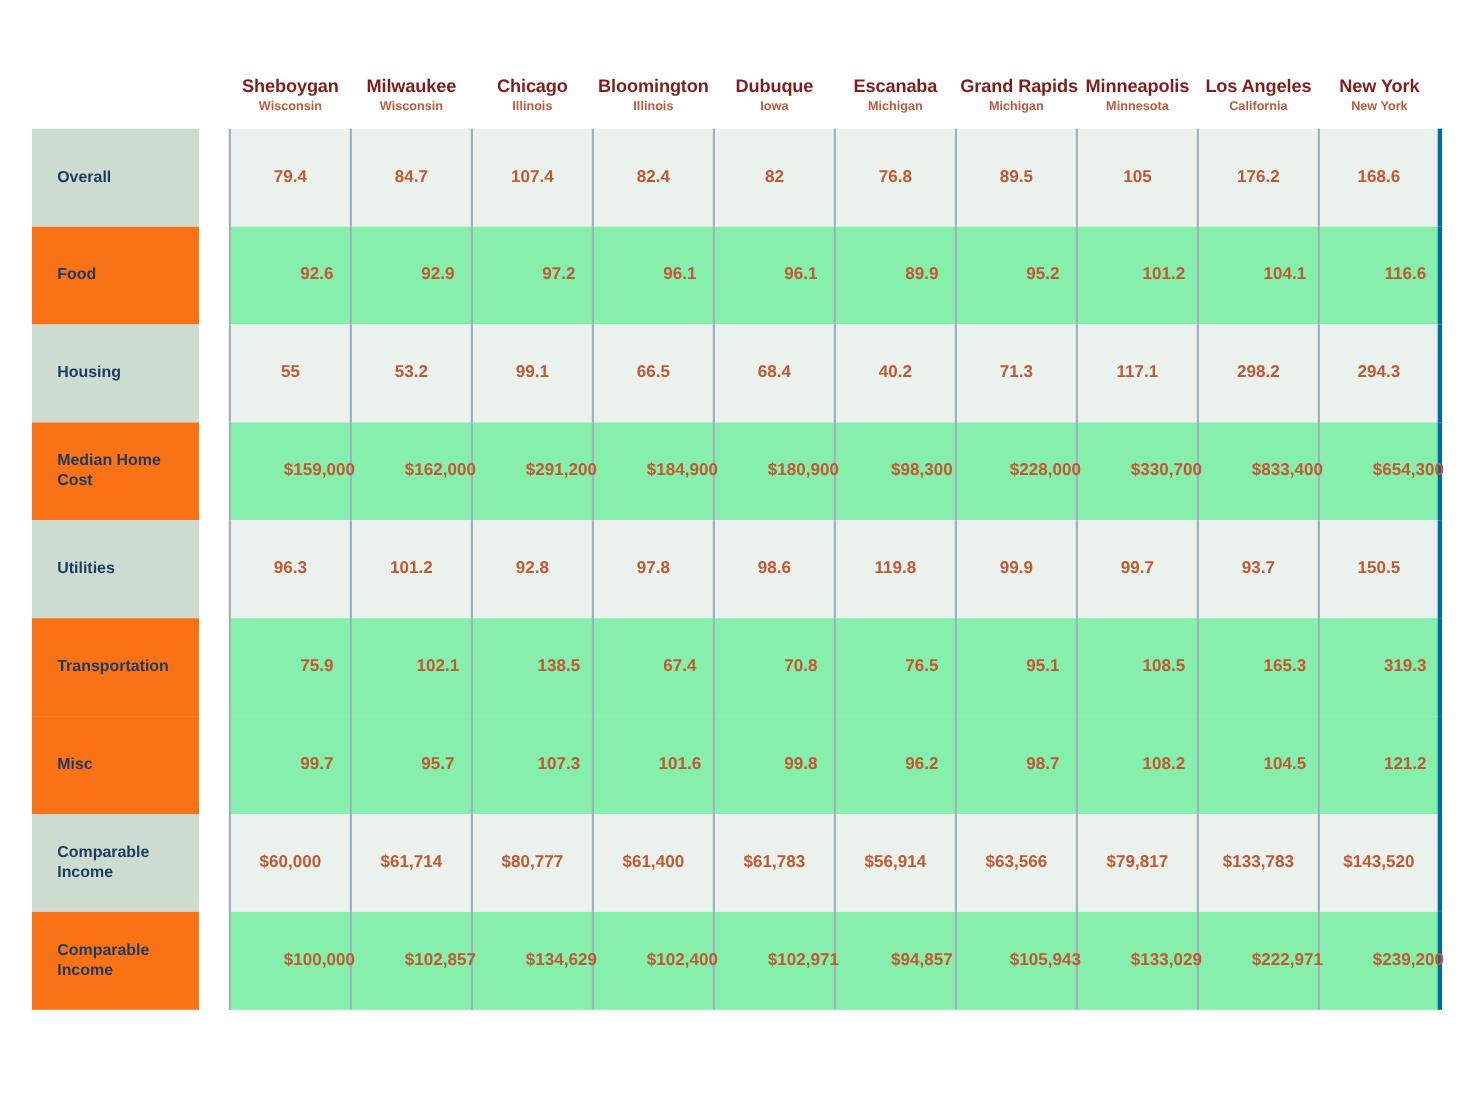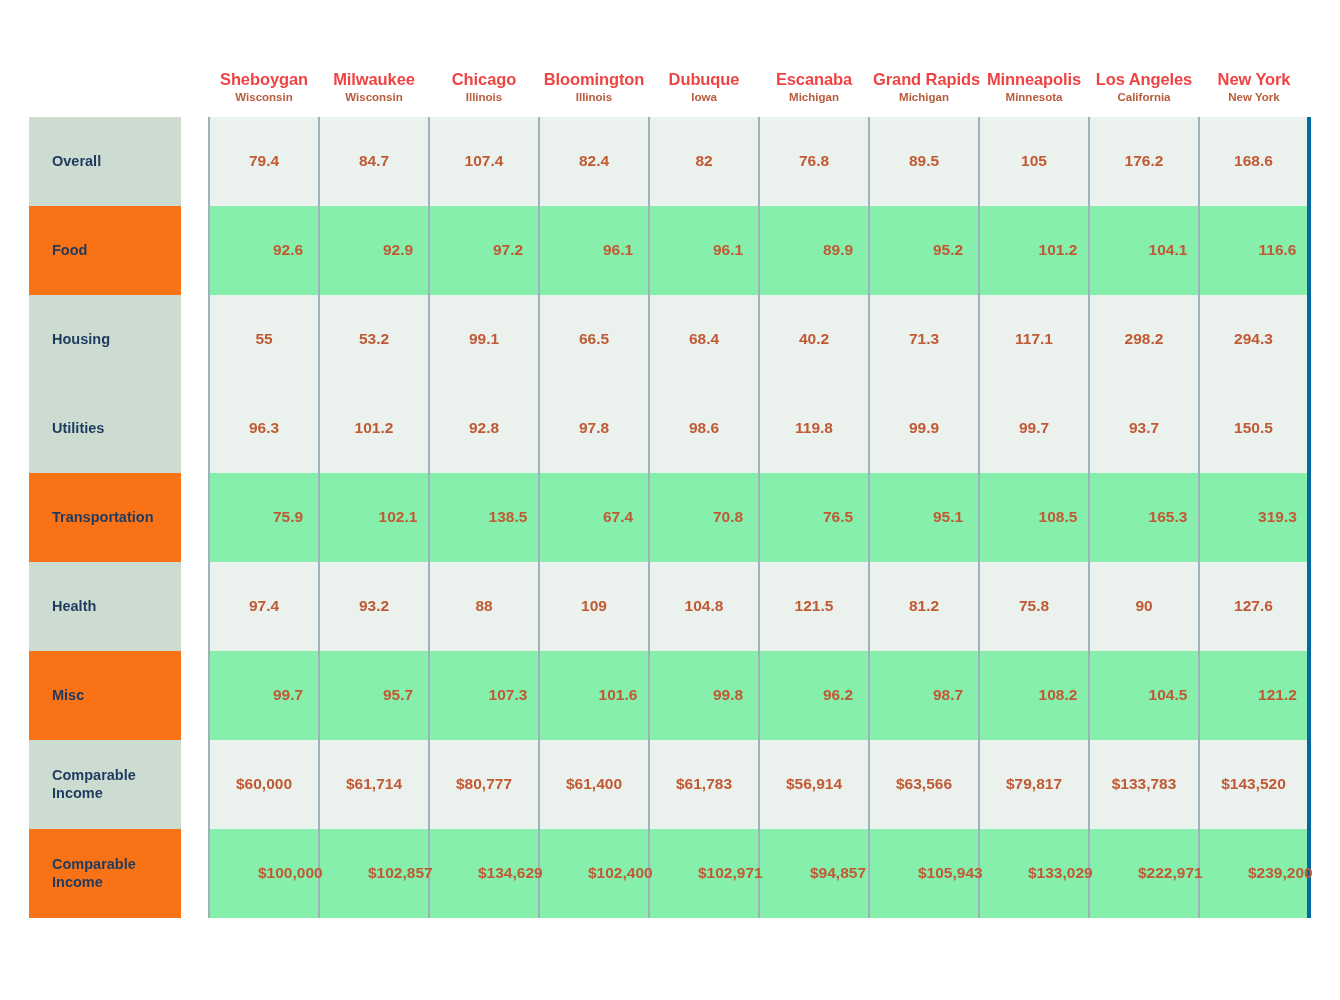--- a/index.html
+++ b/index.html
@@ -36,21 +36,21 @@
     border: none;
   }
   th.corner-head {
     width: 152px;
     background: #ffffff;
   }
   .city-name {
     display: block;
     font-size: 16.5px;
     font-weight: bold;
-    color: #ef4444;
+    color: #7f1d1d;
     line-height: 1.12;
     letter-spacing: -0.1px;
     white-space: nowrap;
   }
   .city-state {
     display: block;
     font-size: 11.5px;
     font-weight: bold;
     color: #b85c3c;
     line-height: 1.25;
@@ -208,20 +208,37 @@
           <td class="val">53.2</td>
           <td class="val">99.1</td>
           <td class="val">66.5</td>
           <td class="val">68.4</td>
           <td class="val">40.2</td>
           <td class="val">71.3</td>
           <td class="val">117.1</td>
           <td class="val">298.2</td>
           <td class="val last">294.3</td>
         </tr>
+        <tr class="even">
+          <th class="row-label">
+            <div>Median Home</div>
+            <div>Cost</div>
+          </th>
+          <td class="gap"></td>
+          <td class="val">$159,000</td>
+          <td class="val">$162,000</td>
+          <td class="val">$291,200</td>
+          <td class="val">$184,900</td>
+          <td class="val">$180,900</td>
+          <td class="val">$98,300</td>
+          <td class="val">$228,000</td>
+          <td class="val">$330,700</td>
+          <td class="val">$833,400</td>
+          <td class="val last">$654,300</td>
+        </tr>
         <tr class="odd">
           <th class="row-label">
             <div>Utilities</div>
           </th>
           <td class="gap"></td>
           <td class="val">96.3</td>
           <td class="val">101.2</td>
           <td class="val">92.8</td>
           <td class="val">97.8</td>
           <td class="val">98.6</td>
@@ -240,36 +257,20 @@
           <td class="val">102.1</td>
           <td class="val">138.5</td>
           <td class="val">67.4</td>
           <td class="val">70.8</td>
           <td class="val">76.5</td>
           <td class="val">95.1</td>
           <td class="val">108.5</td>
           <td class="val">165.3</td>
           <td class="val last">319.3</td>
         </tr>
-        <tr class="odd">
-          <th class="row-label">
-            <div>Health</div>
-          </th>
-          <td class="gap"></td>
-          <td class="val">97.4</td>
-          <td class="val">93.2</td>
-          <td class="val">88</td>
-          <td class="val">109</td>
-          <td class="val">104.8</td>
-          <td class="val">121.5</td>
-          <td class="val">81.2</td>
-          <td class="val">75.8</td>
-          <td class="val">90</td>
-          <td class="val last">127.6</td>
-        </tr>
         <tr class="even">
           <th class="row-label">
             <div>Misc</div>
           </th>
           <td class="gap"></td>
           <td class="val">99.7</td>
           <td class="val">95.7</td>
           <td class="val">107.3</td>
           <td class="val">101.6</td>
           <td class="val">99.8</td>

